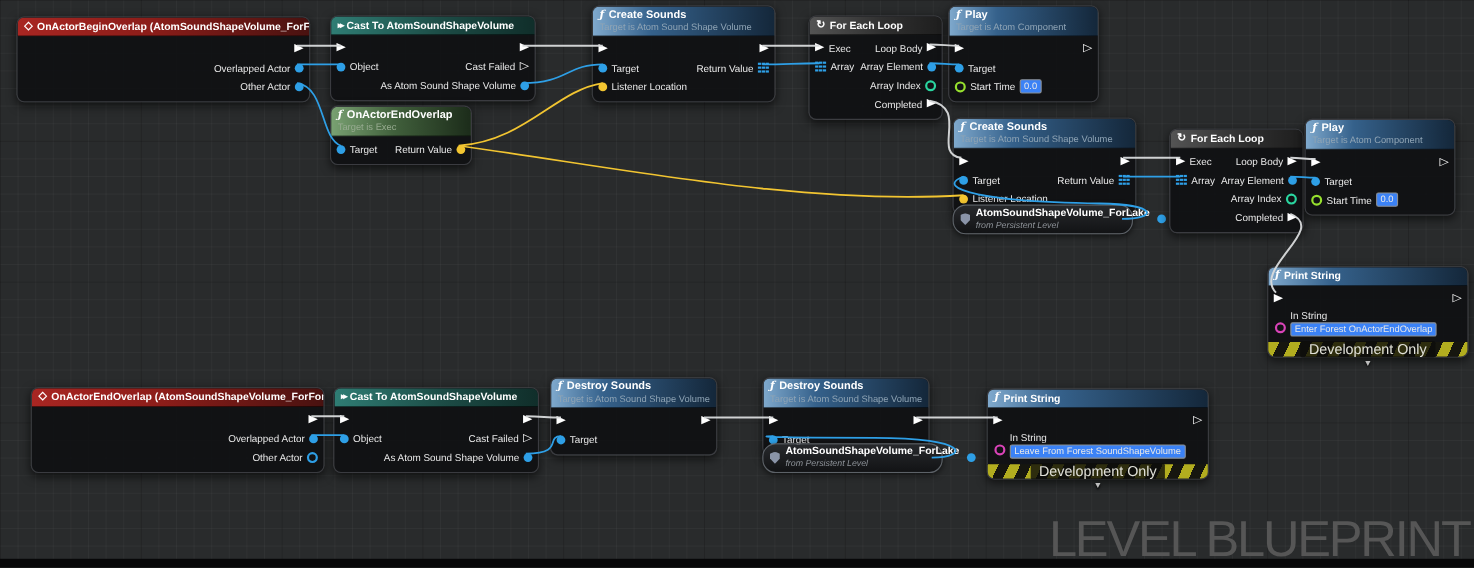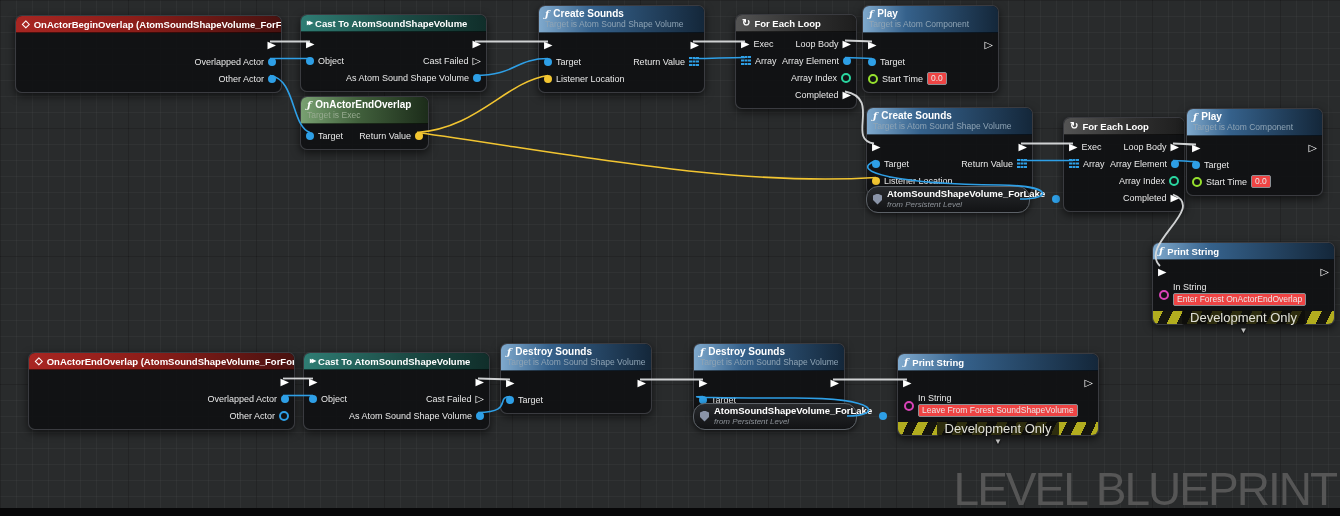--- a/index.html
+++ b/index.html
@@ -46,23 +46,23 @@
   .pg{display:flex;align-items:center;gap:4px;}
   .p-exec{font-size:11px;line-height:1;color:#fff;transform:scaleY(.9);}
   .dot{width:8px;height:8px;border-radius:50%;flex:none;}
   .ring{width:6px;height:6px;border-radius:50%;border:2px solid;background:transparent;flex:none;}
   .c-blue{background:#2e9fe6;}  .rc-blue{border-color:#2e9fe6;}
   .c-yellow{background:#f2c531;}
   .rc-green{border-color:#96e02e;} .rc-teal{border-color:#2ad6a0;} .rc-magenta{border-color:#d943b8;}
   .gridwrap{width:10px;height:10px;position:relative;flex:none;}
   .gridpin{position:absolute;left:0;top:0;width:2.5px;height:2.5px;background:#2e9fe6;color:#2e9fe6;
     box-shadow:3.5px 0,7px 0,0 3.5px,3.5px 3.5px,7px 3.5px,0 7px,3.5px 7px,7px 7px;}
-  .field{display:inline-block;background:#ef4444;border:1px solid #8a8f94;border-radius:2px;
+  .field{display:inline-block;background:#3b82f6;border:1px solid #8a8f94;border-radius:2px;
     color:#e8e8e8;font-size:8.5px;line-height:11px;padding:0 3px;white-space:nowrap;}
-  .instring{display:flex;align-items:flex-start;gap:4px;padding:2px 6px 3px;}
+  .instring{display:flex;align-items:center;gap:4px;padding:2px 6px 3px;}
   .instring .ring{margin-top:8px;}
   .iscol{display:flex;flex-direction:column;gap:1px;}
   .islabel{font-size:9px;color:#e8e8e8;}
   .banner{position:relative;height:13px;margin-top:2px;border-radius:0 0 6px 6px;
     background:repeating-linear-gradient(115deg,#b2ad1f 0 9px,#16160f 9px 18px);
     display:flex;align-items:center;justify-content:center;}
   .banner span{font-size:13px;color:#e0e0d8;background:rgba(12,12,10,.8);padding:0 8px;border-radius:2px;}
   .chev{position:absolute;left:50%;bottom:-11px;transform:translateX(-50%);
     font-size:8px;color:#bdbdbd;text-shadow:0 1px 2px #000;}
 

